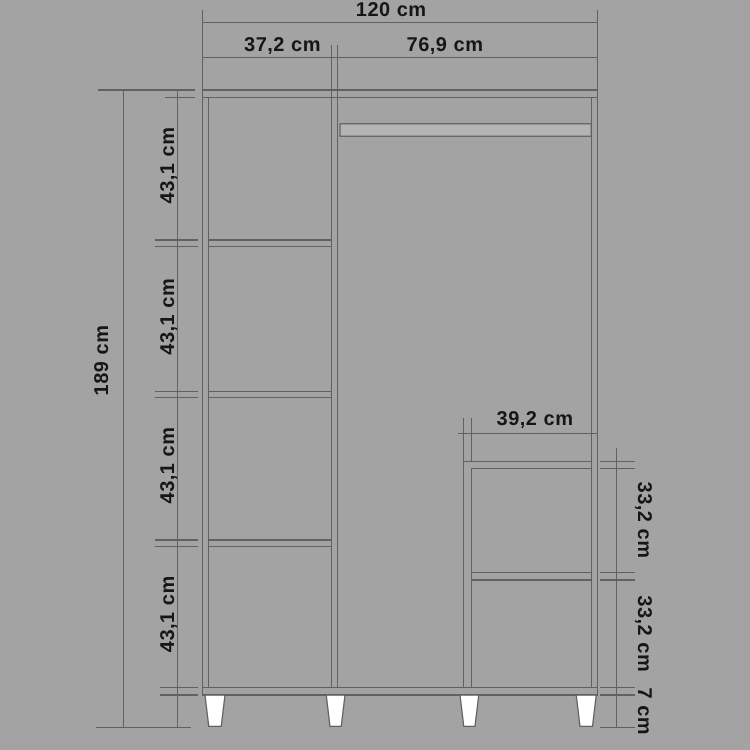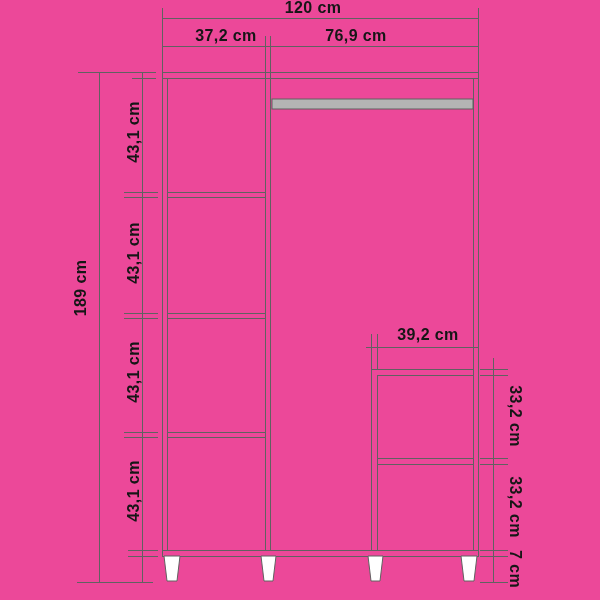--- a/index.html
+++ b/index.html
@@ -1,16 +1,16 @@
 <!DOCTYPE html>
 <html style="--line-color: #616161; --text-color: #161616; --rail-color: #b4b4b4;"><head>
 <meta charset="utf-8">
 <style>
   html,body{margin:0;padding:0;background:#fff;}
-  .stage{position:relative;width:600px;height:600px;background:#ec4899;overflow:hidden;}
+  .stage{position:relative;width:600px;height:600px;background:#a3a3a3;overflow:hidden;}
   svg{display:block;}
   .line{stroke:var(--line-color,#616161);stroke-width:1;fill:none;}
   .leg{stroke:var(--line-color,#616161);stroke-width:1;fill:#ffffff;}
   .rail{fill:var(--rail-color,#b4b4b4);stroke:var(--line-color,#616161);stroke-width:1;}
   text{
     font-family:"Liberation Sans",sans-serif;
     font-weight:700;
     font-size:16px;
     letter-spacing:0.4px;
     fill:var(--text-color,#161616);

